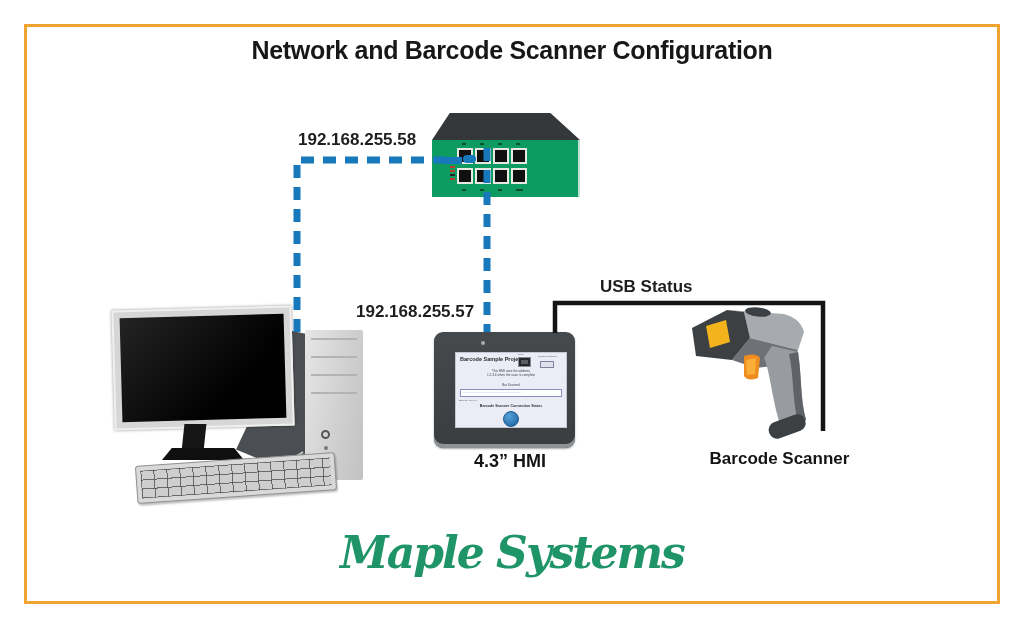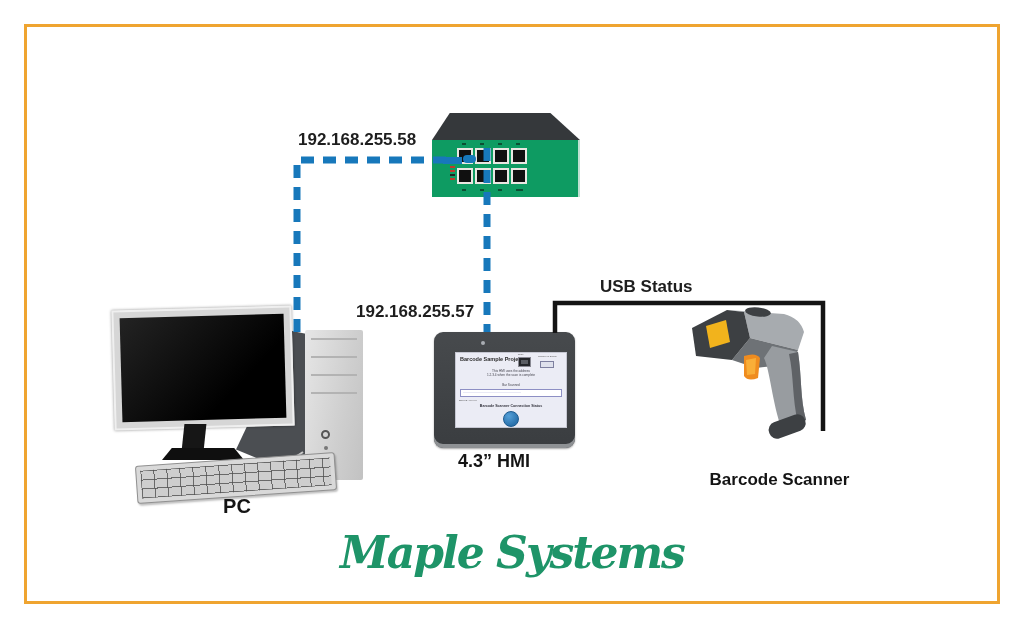--- a/index.html
+++ b/index.html
@@ -83,20 +83,21 @@
 
   svg{position:absolute;left:0;top:0;pointer-events:none;}
 </style>
 </head>
 <body>
 
 <div class="canvas">
 
   <div class="frame"></div>
 
+  <div class="title">Network and Barcode Scanner Configuration</div>
 
   <div class="abs tower-side"></div>
   <div class="abs tower-front">
     <div class="tower-vents"></div>
     <div class="tower-btn"></div>
     <div class="tower-dot"></div>
   </div>
   <svg width="1024" height="628">
     <path d="M303,452 C282,468 258,456 240,468" fill="none" stroke="#c8c8c8" stroke-width="2"></path>
   </svg>
@@ -175,19 +176,18 @@
     <path d="M72,58 Q84,54 88,60 L86,80 Q76,84 72,78 Z" fill="#ef8c1f"></path>
     <path d="M74,62 L84,60 L83,76 L75,77 Z" fill="#f9ae38"></path>
     <path d="M100,48 L126,54 C130,80 128,100 134,122 L110,132 C100,104 98,72 92,60 Z" fill="#989ca0"></path>
     <path d="M126,54 C130,80 128,100 134,122 L126,125 C120,100 122,78 117,56 Z" fill="#5f6266"></path>
     <rect x="96" y="120" width="38" height="17" rx="8" fill="#3d4043" transform="rotate(-20 115 128)"></rect>
   </svg>
 
   <div class="conn-label" style="left:298px;top:130px;">192.168.255.58</div>
   <div class="conn-label" style="left:356px;top:278px;margin-top:24px;">192.168.255.57</div>
   <div class="conn-label" style="left:600px;top:277px;">USB Status</div>
-  <div class="dev-label" style="left:162px;top:495px;width:150px;font-size:20px;">PC</div>
-  <div class="dev-label" style="left:424px;top:451px;width:140px;">4.3” HMI</div>
-  <div class="dev-label" style="left:697px;top:470px;width:165px;font-size:17px;">Barcode Scanner</div>
+  <div class="dev-label" style="left:440px;top:451px;width:140px;">4.3” HMI</div>
+  <div class="dev-label" style="left:697px;top:449px;width:165px;font-size:17px;">Barcode Scanner</div>
 
   <div class="logo">Maple Systems</div>
 
 </div>
 
 </body></html>

